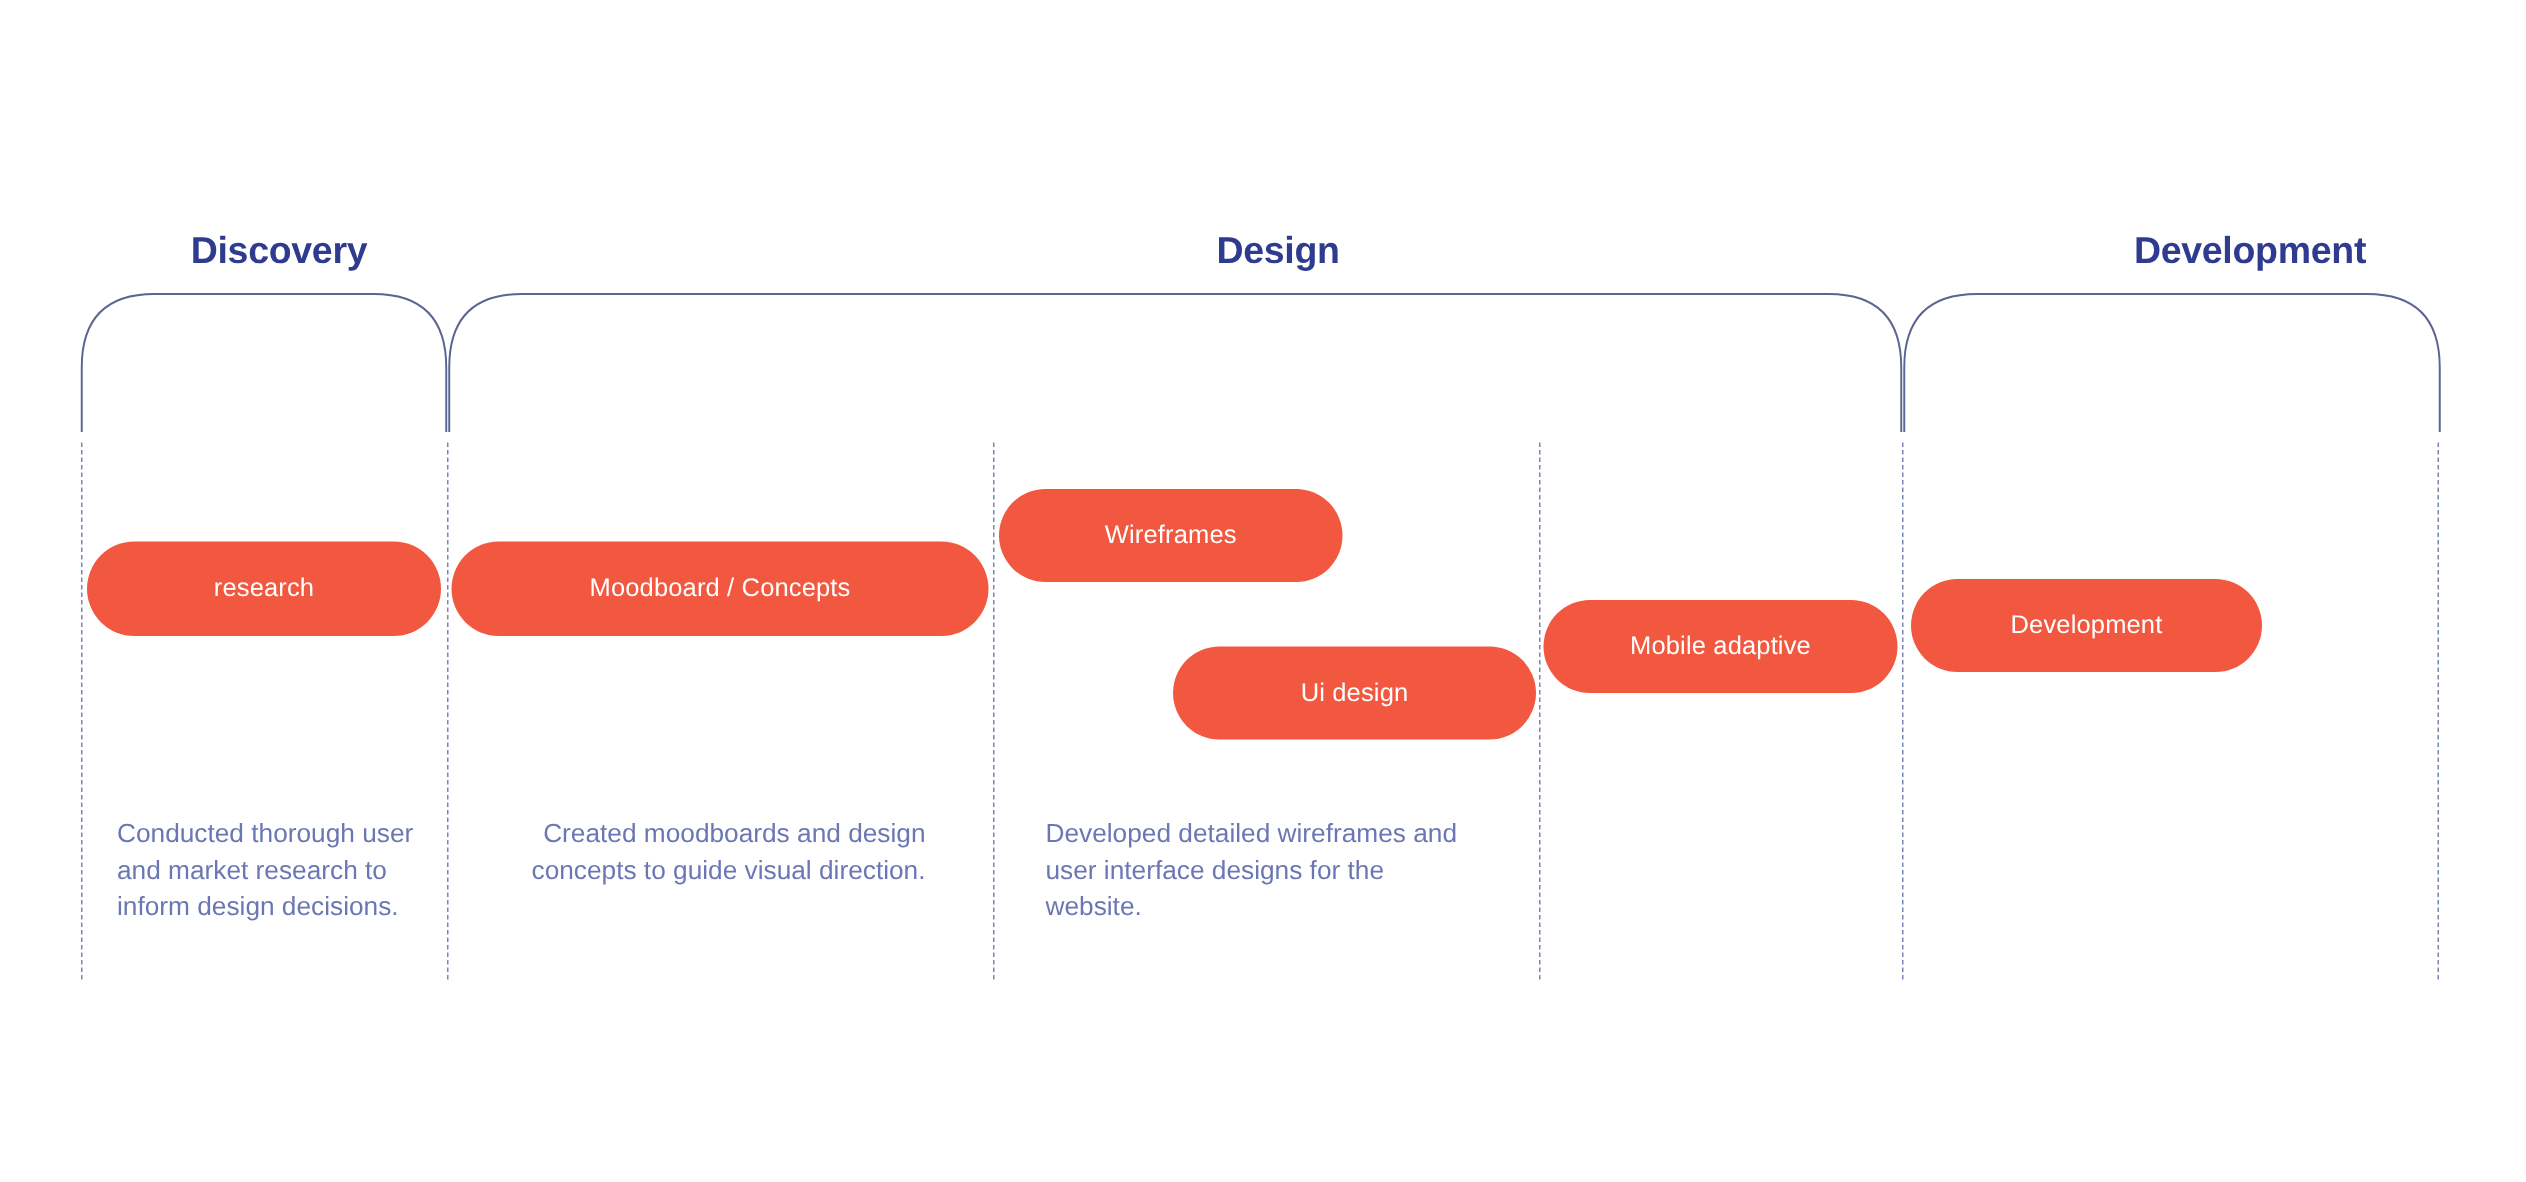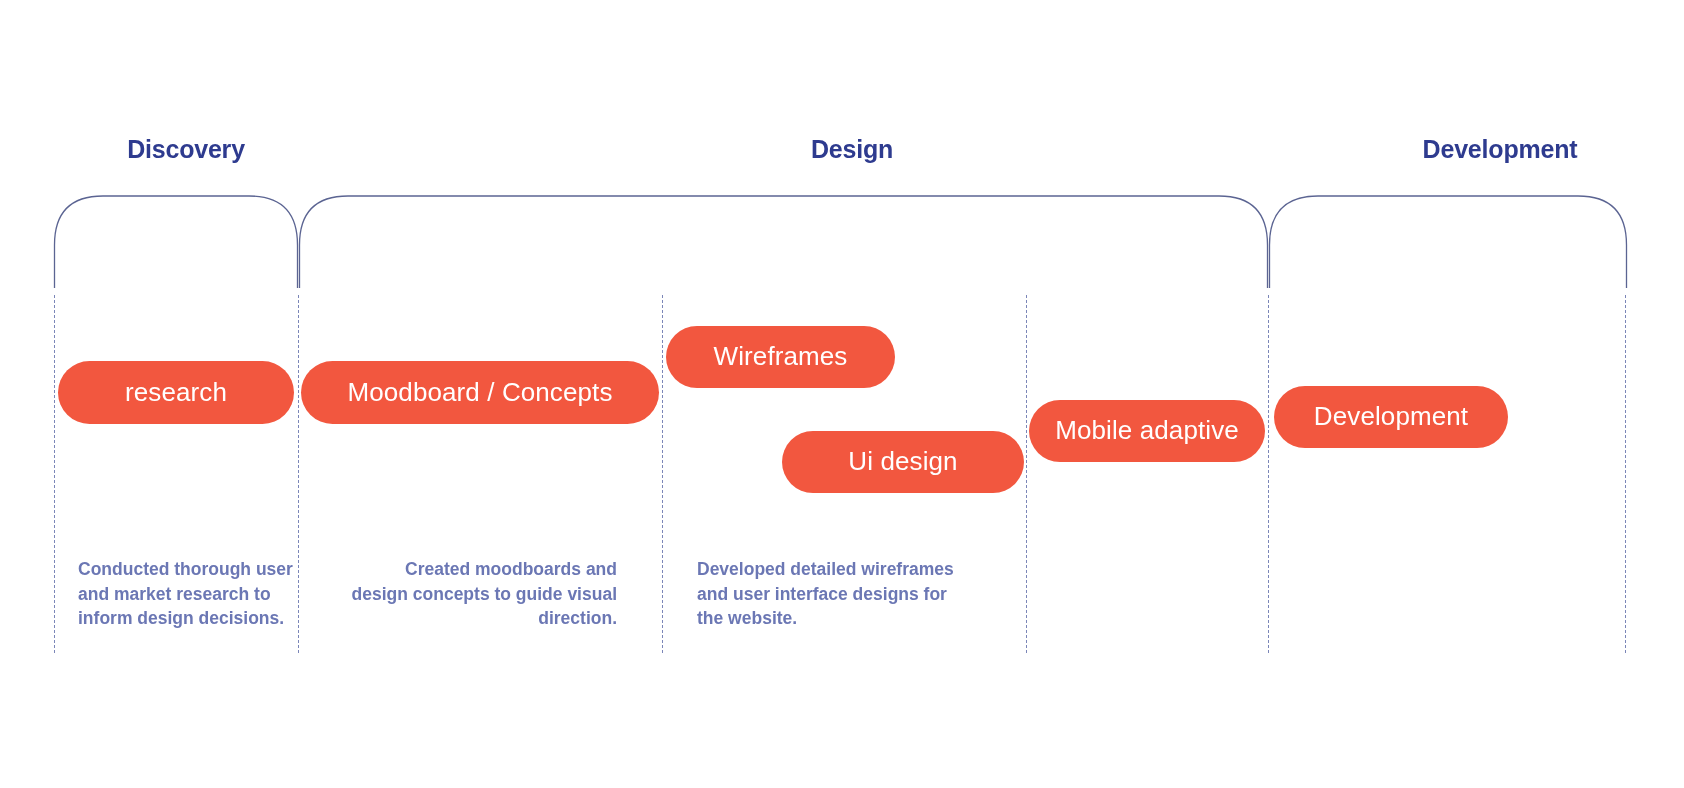--- a/index.html
+++ b/index.html
@@ -26,20 +26,21 @@
   
   .phase-title {
     position: absolute;
     font-size: 25px;
     font-weight: bold;
     color: #2e3b8f;
     letter-spacing: -0.2px;
     white-space: nowrap;
     text-align: center;
     transform: translateX(-50%);
+    margin-top: 18px;
   }
 
   
   .bracket-layer {
     position: absolute;
     left: 0; top: 0;
     width: 1684px;
     height: 788px;
     pointer-events: none;
   }
@@ -55,36 +56,35 @@
 
   
   .pill {
     position: absolute;
     background: #f2573f;
     color: #ffffff;
     border-radius: 999px;
     display: flex;
     align-items: center;
     justify-content: center;
-    font-size: 26px;
+    font-size: 17px;
     font-weight: 400;
     letter-spacing: 0.1px;
     white-space: nowrap;
     line-height: 1;
     padding-bottom: 2px;
   }
 
   
   .desc {
     position: absolute;
     color: #6b77b4;
     font-size: 17.5px;
     line-height: 24.5px;
-    font-weight: 700;
-    margin-top: 14px;
+    font-weight: 400;
   }
 </style>
 </head>
 <body>
 
 <div class="canvas">
 
   <div class="phase-title" style="left:186px; top:135px;">Discovery</div>
   <div class="phase-title" style="left:852px; top:135px;">Design</div>
   <div class="phase-title" style="left:1500px; top:135px;">Development</div>

